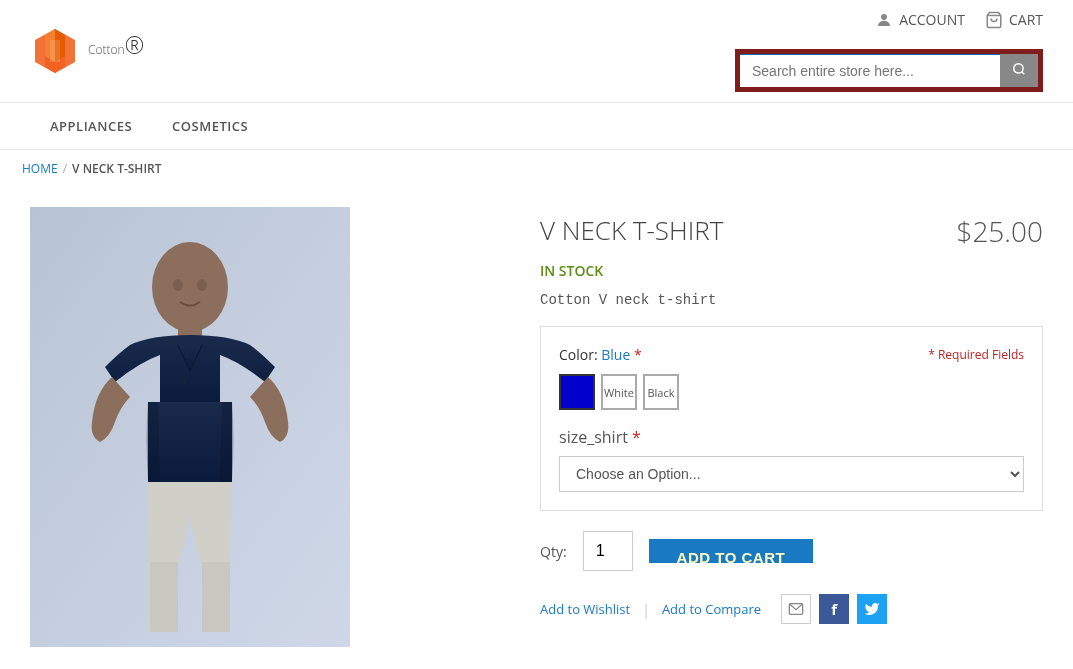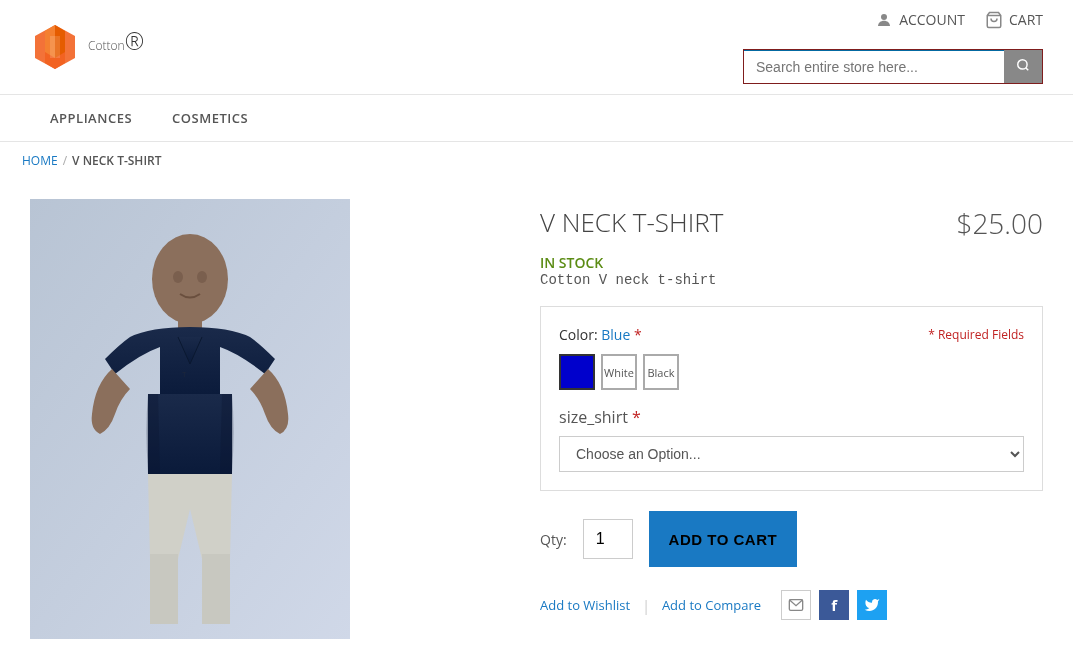--- a/index.html
+++ b/index.html
@@ -7,21 +7,21 @@
 
     
     .header { display: flex; align-items: center; justify-content: space-between; padding: 10px 30px; border-bottom: 1px solid #e5e5e5; flex-wrap: wrap; gap: 10px; }
     .logo-area { display: flex; align-items: center; gap: 8px; }
     .logo-icon { width: 50px; height: 50px; }
     .logo-text { font-size: 28px; font-weight: 300; color: #333; }
     .logo-text span { font-size: 12px; vertical-align: super; color: #555; }
     .header-right { display: flex; flex-direction: column; align-items: flex-end; gap: 20px; }
     .header-actions { display: flex; align-items: center; gap: 20px; }
     .header-action { display: flex; align-items: center; gap: 6px; color: #555; text-decoration: none; font-size: 14px; cursor: pointer; }
-    .search-bar { display: flex; align-items: center; border: 1px solid #7f1d1d; background: #0369a1; }
+    .search-bar { display: flex; align-items: center; border: 5px solid #7f1d1d; background: #0369a1; }
     .search-input { border: none; outline: none; padding: 8px 12px; width: 260px; font-size: 14px; color: #aaa; }
     .search-btn { background: #888; border: none; padding: 8px 12px; cursor: pointer; color: #fff; }
 
     
     .nav { display: flex; padding: 0 30px; border-bottom: 1px solid #e5e5e5; background: #fff; }
     .nav-item { padding: 14px 20px; font-size: 13px; font-weight: 600; color: #555; text-transform: uppercase; cursor: pointer; letter-spacing: 0.5px; text-decoration: none; }
 
     
     .breadcrumb { padding: 10px 22px; display: flex; align-items: center; gap: 5px; font-size: 12px; color: #888; }
     .breadcrumb a { color: #1979c3; text-decoration: none; }
@@ -34,21 +34,21 @@
     
     .product-image-area { flex: 0 0 480px; display: flex; }
     .product-main-image { width: 320px; height: 440px; background: #c8cdd8; overflow: hidden; display: flex; align-items: center; justify-content: center; }
     .product-main-image svg { width: 100%; height: 100%; }
 
     
     .product-details { flex: 1; padding-top: 5px; }
     .product-title { font-size: 26px; font-weight: 300; color: #444; margin-bottom: 5px; }
     .product-price { font-size: 28px; color: #555; font-weight: 300; text-align: right; }
     .product-header { display: flex; justify-content: space-between; align-items: flex-start; margin-bottom: 8px; }
-    .in-stock { color: #5b8c14; font-size: 14px; font-weight: 600; }
+    .in-stock { color: #5b8c14; font-size: 14px; font-weight: 600; margin-bottom: 12px; }
     .product-description { color: #555; font-size: 14px; margin-bottom: 18px; font-family: Liberation Mono, monospace; }
 
     
     .options-box { border: 1px solid #ddd; padding: 18px; margin-bottom: 15px; }
     .color-section { margin-bottom: 16px; }
     .option-header { display: flex; justify-content: space-between; align-items: center; margin-bottom: 10px; }
     .option-value { color: #1979c3; font-size: 14px; }
     .required-fields { color: #c12222; font-size: 12px; }
     .color-swatches { display: flex; gap: 6px; }
     .color-swatch { width: 36px; height: 36px; border: 2px solid #aaa; cursor: pointer; display: flex; align-items: center; justify-content: center; font-size: 11px; background: #fff; }
@@ -58,21 +58,21 @@
     .color-swatch.selected { border: 2px solid #333; }
     .size-section { }
     .size-label { font-size: 16px; color: #555; margin-bottom: 8px; }
     .size-label .required-star { color: #c12222; }
     .size-select { width: 100%; padding: 8px 12px; border: 1px solid #ccc; font-size: 14px; color: #555; background: #fff; cursor: pointer; appearance: auto; }
 
     
     .add-to-cart-row { display: flex; align-items: center; gap: 16px; margin-bottom: 18px; padding-top: 5px; }
     .qty-label { color: #555; font-size: 14px; }
     .qty-input { width: 50px; height: 40px; border: 1px solid #ccc; text-align: center; font-size: 16px; }
-    .add-to-cart-btn { background: #1979c3; color: #000000; border: none; padding: 10px 20px; font-size: 15px; font-weight: 600; text-transform: uppercase; cursor: pointer; letter-spacing: 0.5px; height: 56px; }
+    .add-to-cart-btn { background: #1979c3; color: #fef9c3; border: none; padding: 10px 28px; font-size: 15px; font-weight: 600; text-transform: uppercase; cursor: pointer; letter-spacing: 0.5px; height: 24px; }
 
     
     .product-links { display: flex; align-items: center; gap: 12px; padding-top: 5px; }
     .product-link { color: #1979c3; font-size: 13px; cursor: pointer; text-decoration: none; }
     .link-sep { color: #ccc; }
     .social-icons { display: flex; gap: 8px; margin-left: 8px; }
     .social-icon { width: 30px; height: 30px; display: flex; align-items: center; justify-content: center; cursor: pointer; border: 1px solid #ccc; font-size: 14px; }
     .social-email { color: #888; }
     .social-facebook { background: #3b5998; color: #fff; border-color: #3b5998; }
     .social-twitter { background: #1da1f2; color: #fff; border-color: #1da1f2; }

